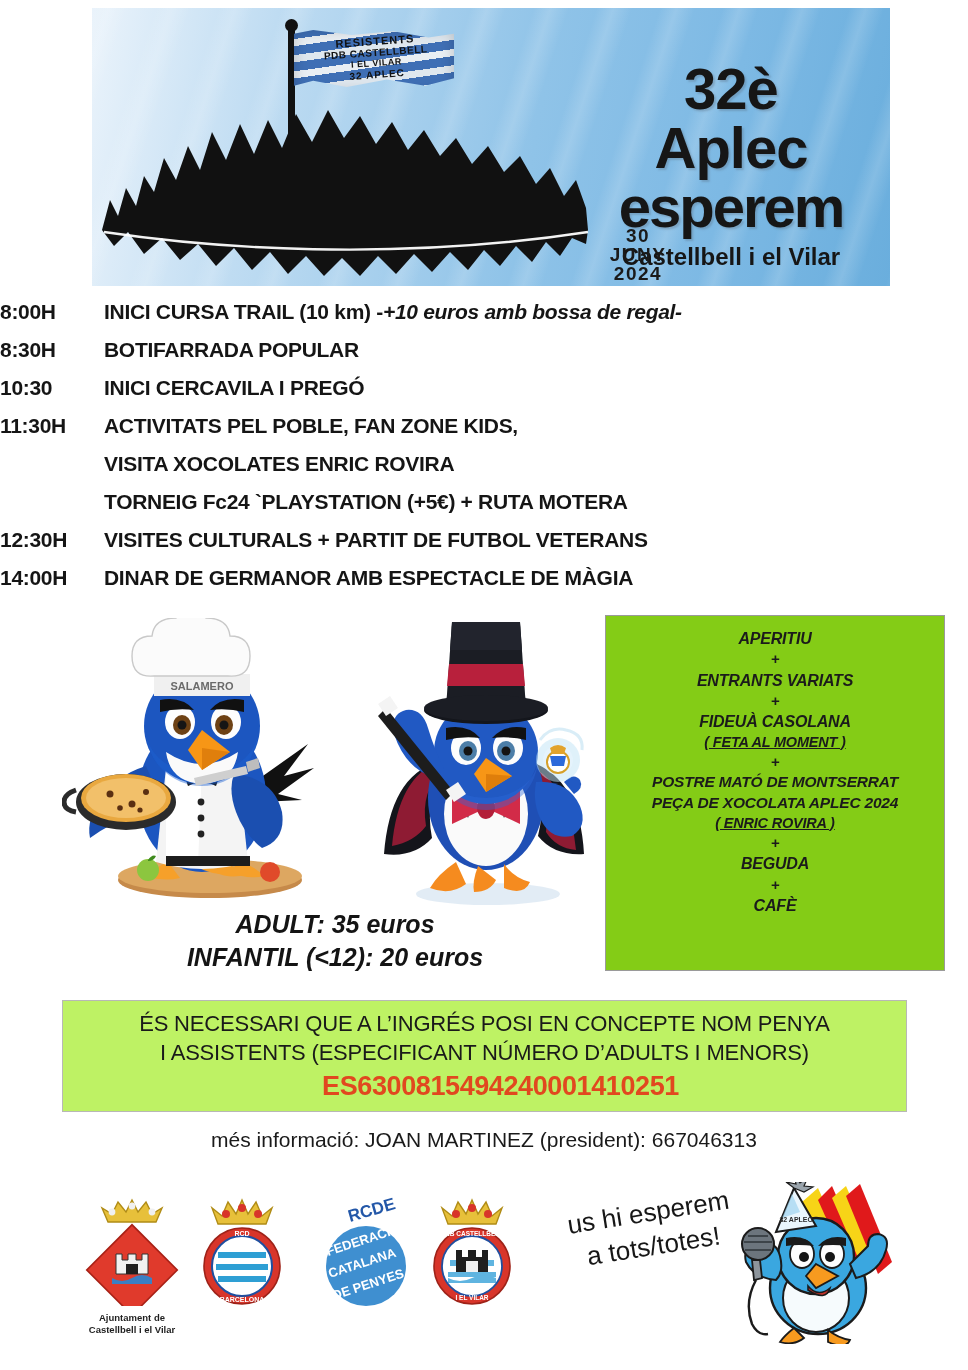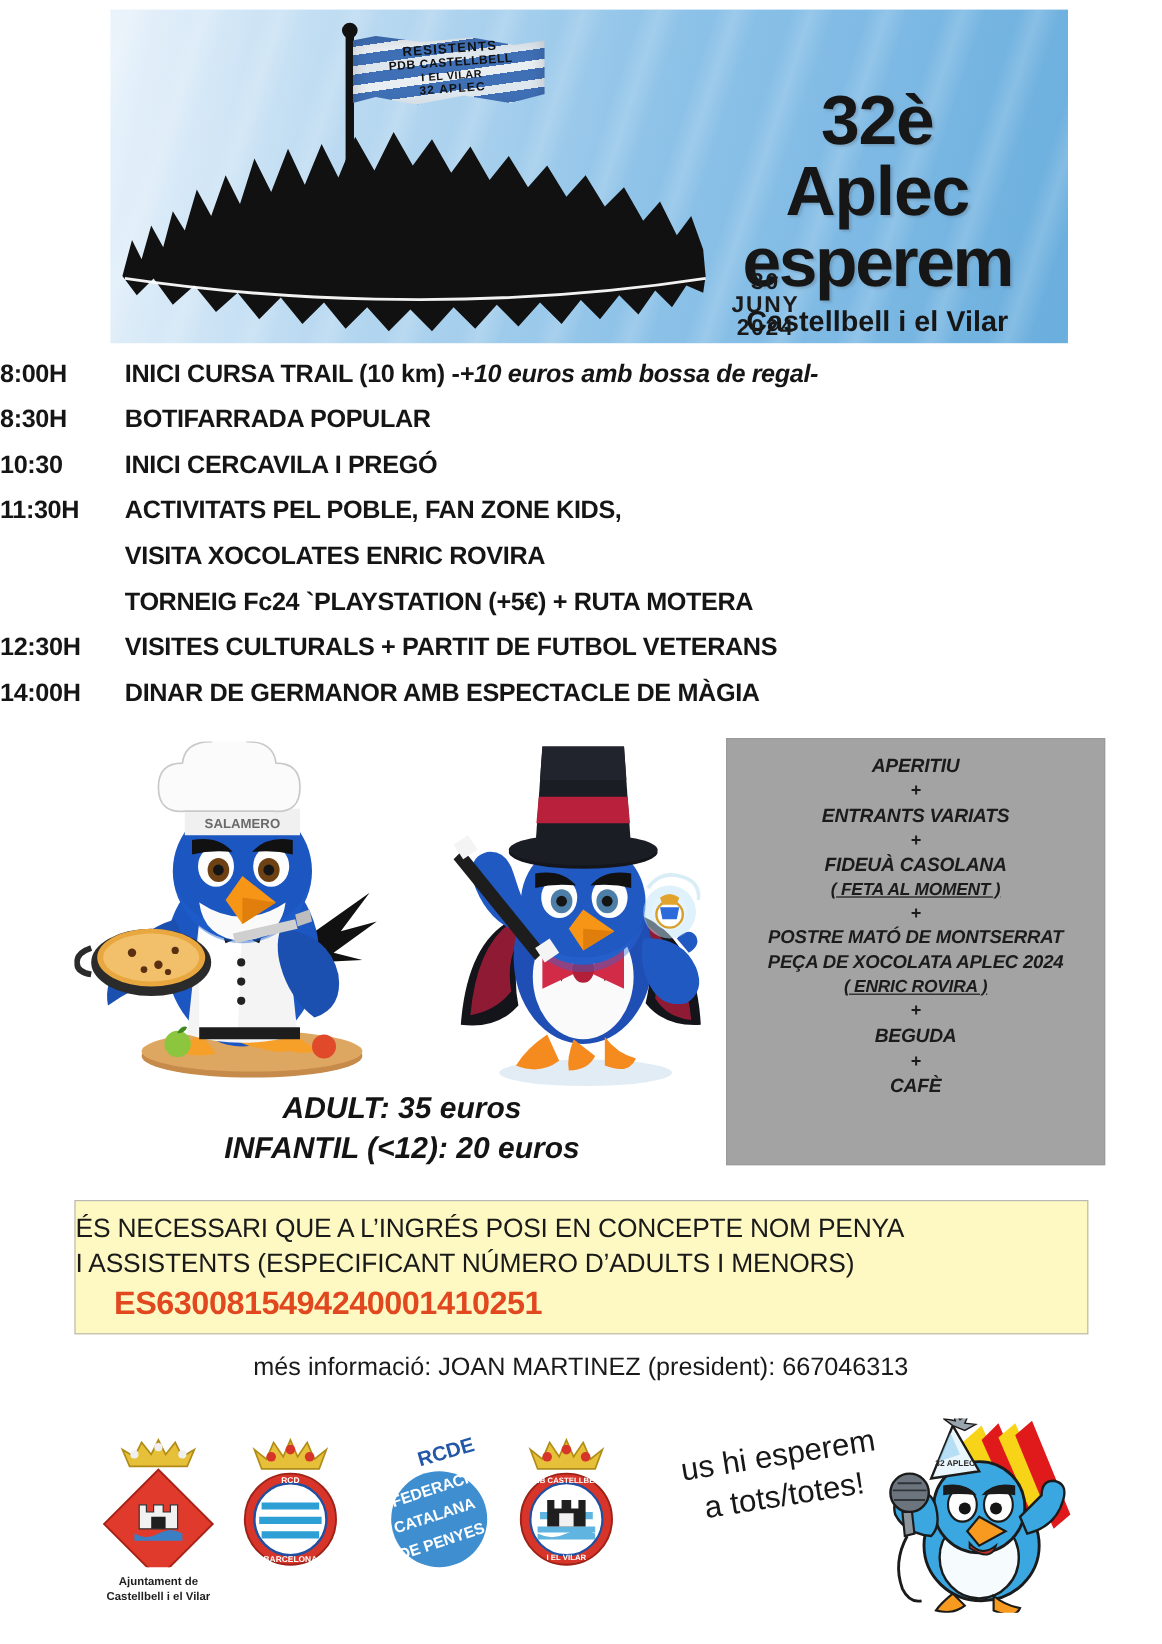--- a/index.html
+++ b/index.html
@@ -41,21 +41,21 @@
   .banner-left {
     position: absolute;
     left: 0;
     top: 0;
     width: 500px;
     height: 278px;
   }
   .banner-right {
     position: absolute;
     right: 0;
-    top: 12px;
+    top: 0;
     width: 318px;
     height: 314px;
     display: flex;
     flex-direction: column;
     align-items: center;
     justify-content: center;
     text-align: center;
   }
   .title-line1 {
     font-size: 58px;
@@ -230,24 +230,24 @@
     font-size: 25px;
     line-height: 1.30;
     color: #141414;
   }
 
   
   .menu-box {
     position: absolute;
     left: 605px;
     top: 615px;
-    width: 316px;
+    width: 340px;
     height: 356px;
     border: 1px solid #9a9a9a;
-    background: #a3a3a3;
+    background: #84cc16;
     box-sizing: border-box;
     display: flex;
     flex-direction: column;
     align-items: center;
     justify-content: flex-start;
     padding-top: 12px;
   }
   .menu-line {
     font-style: italic;
     font-weight: bold;
@@ -262,24 +262,24 @@
   .menu-line.small { font-size: 14.5px; text-decoration: underline; }
   .menu-line.wide { font-size: 15.5px; }
 
   
   .bank-box {
     position: absolute;
     left: 62px;
     top: 1000px;
     width: 845px;
     height: 112px;
-    background: #fef9c3;
+    background: #bef264;
     border: 1px solid #b8b8b6;
     box-sizing: border-box;
-    text-align: left;
+    text-align: center;
     padding-top: 8px;
   }
   .bank-line {
     font-size: 22px;
     line-height: 1.32;
     color: #1a1a1a;
     letter-spacing: -0.2px;
   }
   .bank-iban {
     margin-top: 4px;

